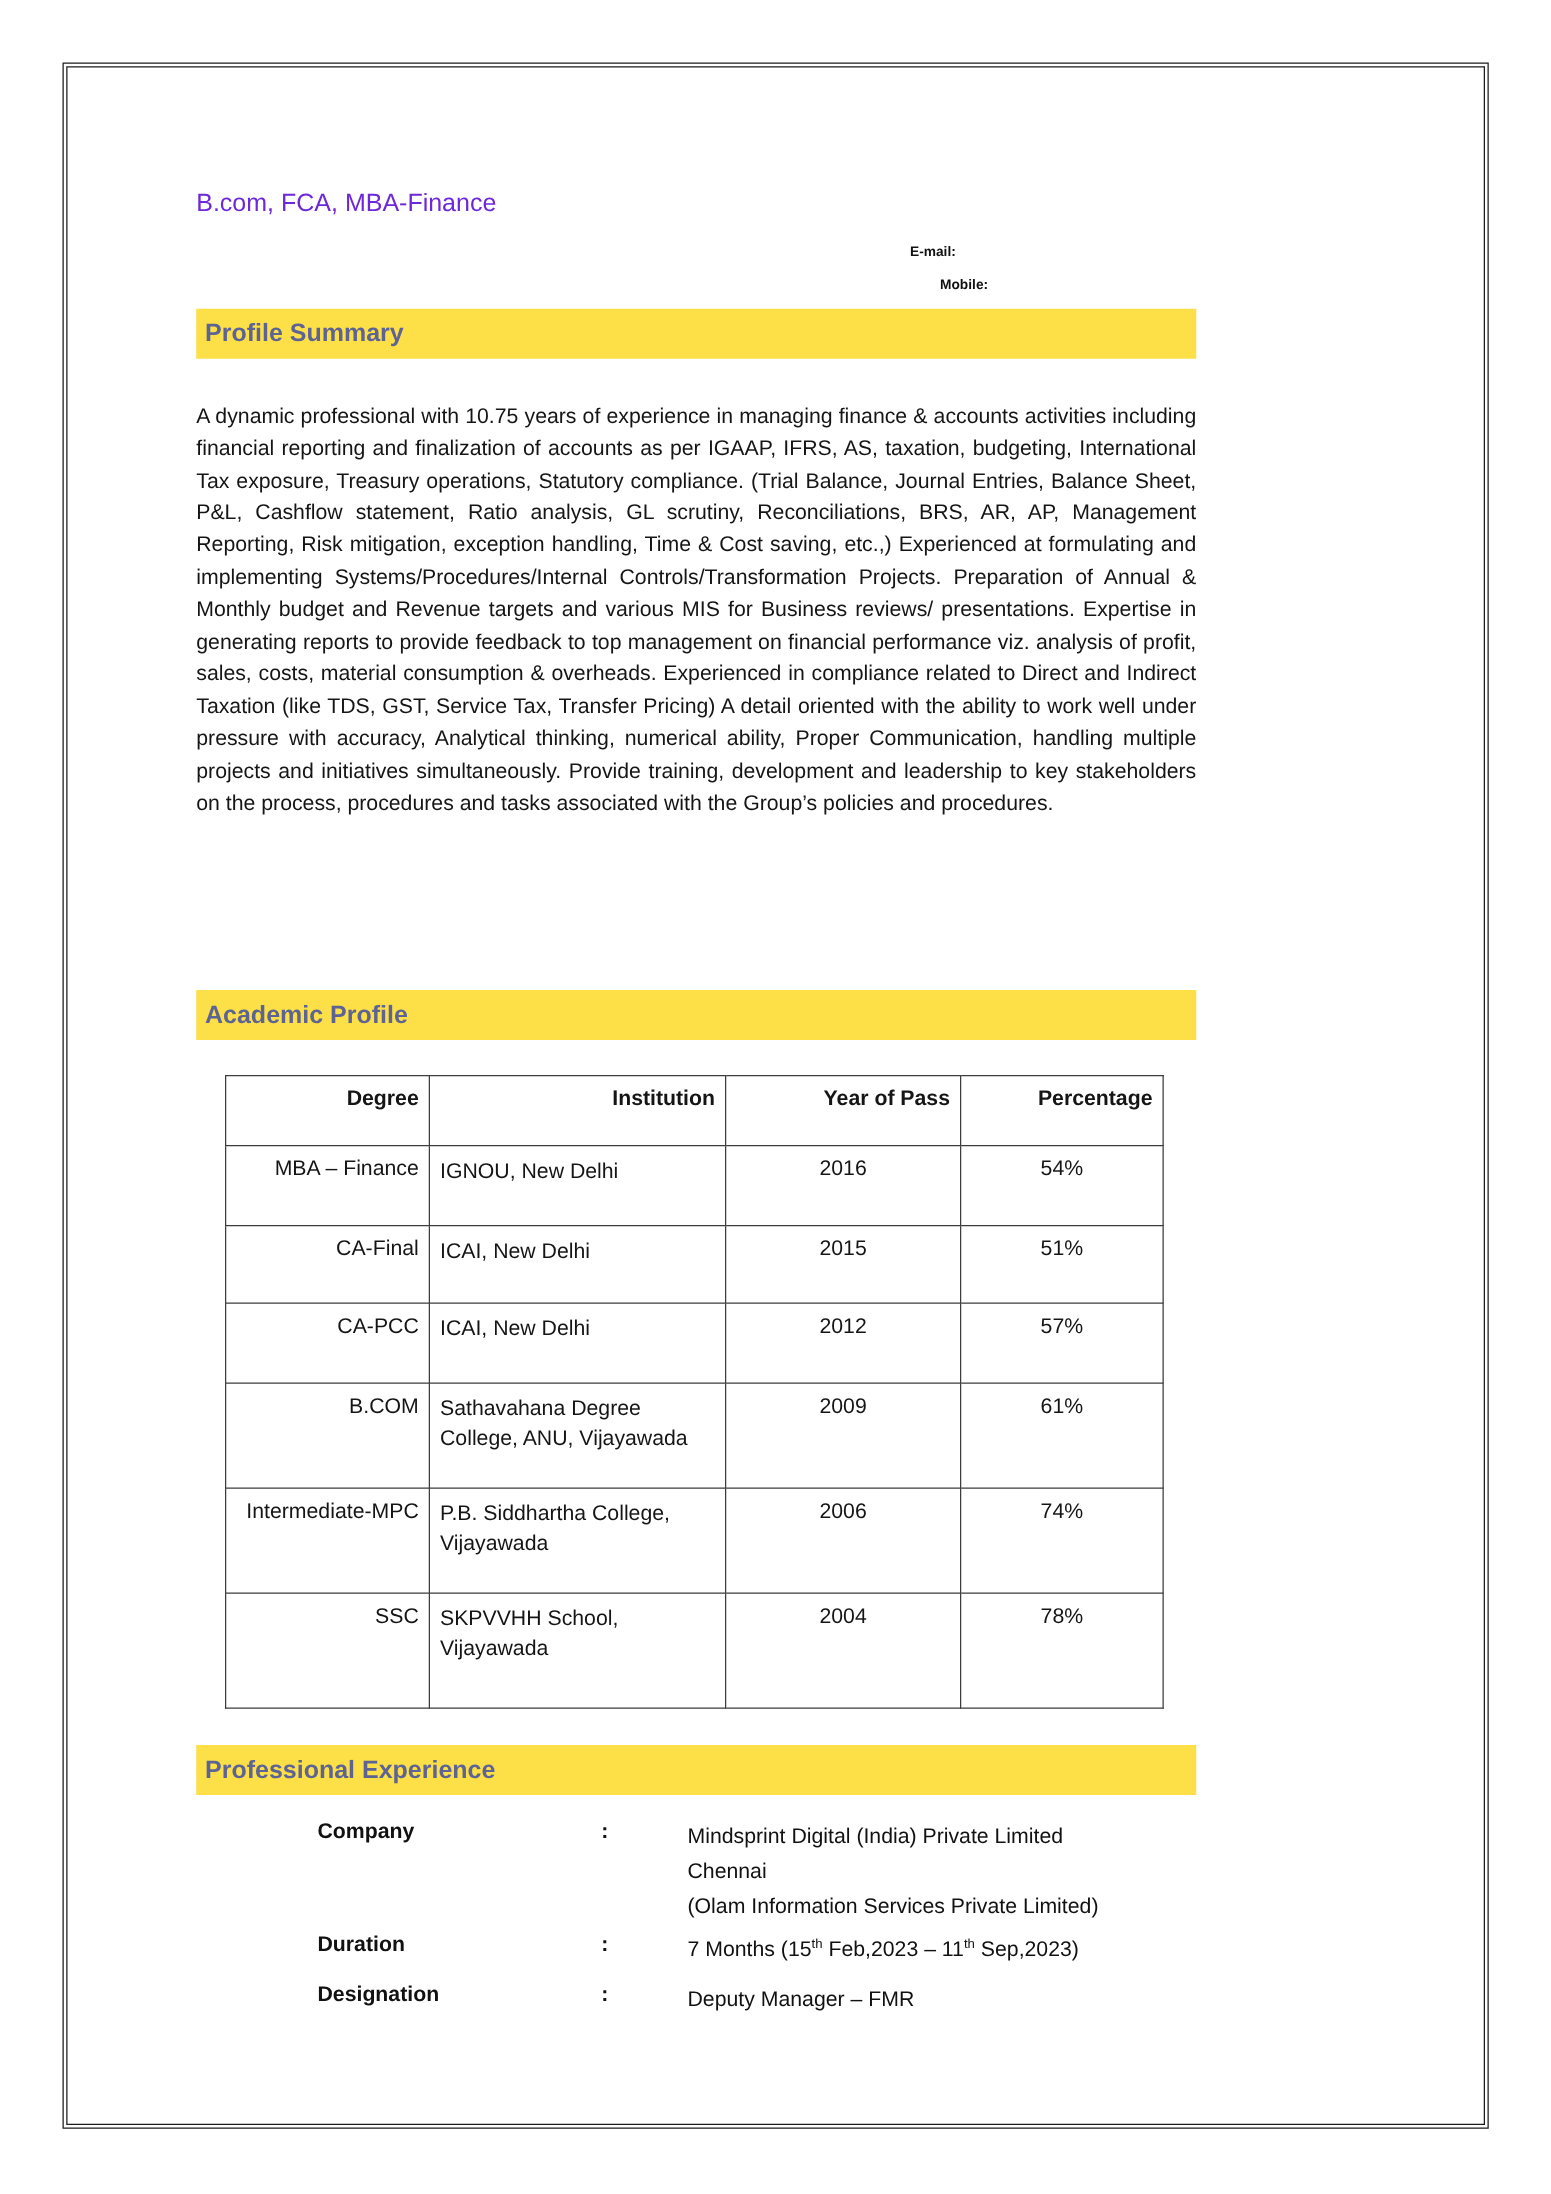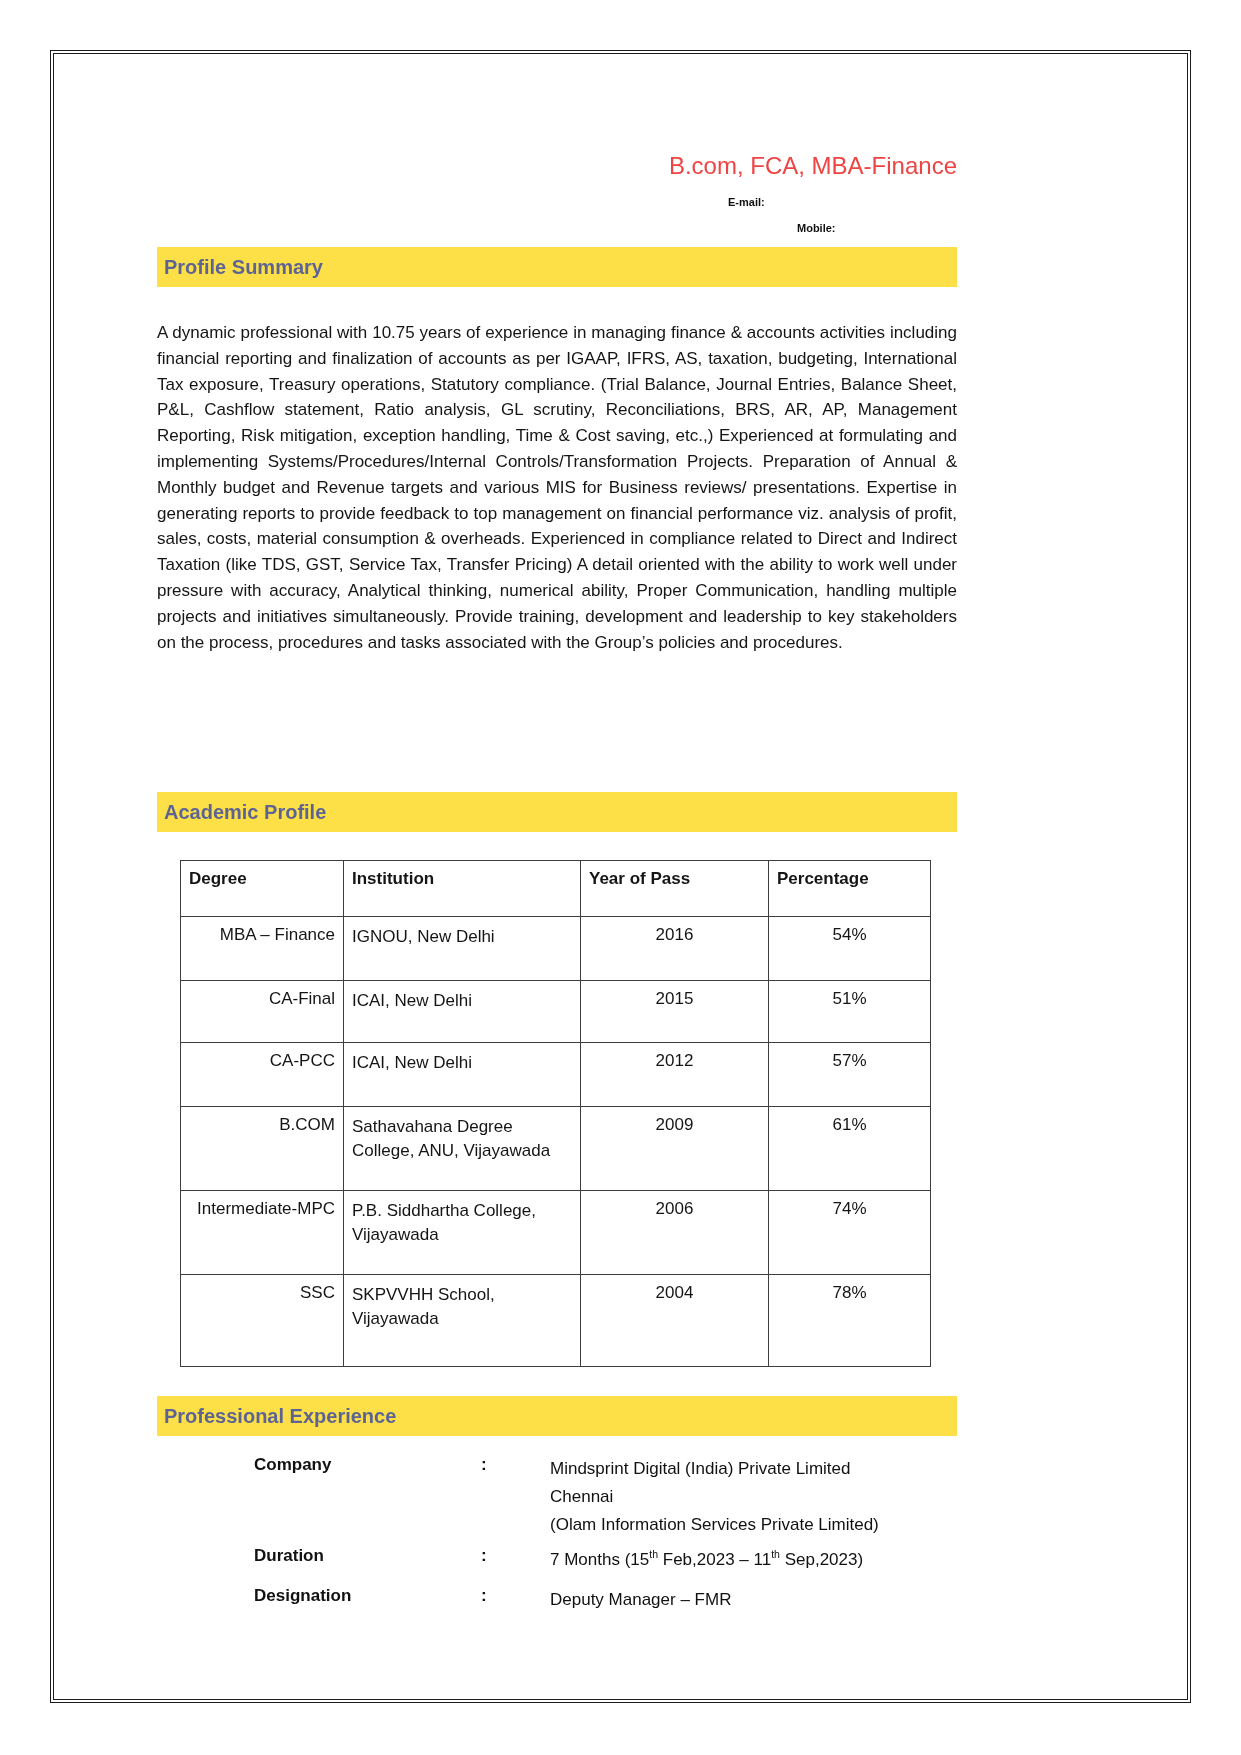--- a/index.html
+++ b/index.html
@@ -15,25 +15,25 @@
     position:absolute;left:50px;top:50px;width:1139px;height:1651px;
     border:1.5px solid #1c1c1c;
   }
   .border-inner{
     position:absolute;left:2px;top:2px;right:2px;bottom:2px;
     border:1px solid #1c1c1c;
   }
   .abs{position:absolute;}
   .title{
     left:157px;top:152px;width:800px;
-    text-align:right;font-size:24px;color:#ef4444;
+    text-align:left;font-size:20px;color:#6d28d9;
   }
   .contact{font-weight:bold;font-size:11px;color:#111;}
   .email{left:728px;top:196px;}
-  .mobile{left:752px;top:222px;margin-left:45px;}
+  .mobile{left:752px;top:222px;}
   .section-bar{
     left:157px;width:800px;height:40px;
     background:#fde047;
     color:#5d6494;
     font-size:20px;font-weight:bold;
     line-height:40px;
     padding-left:7px;
     box-sizing:border-box;
   }
   .bar-profile{top:247px;}
@@ -50,21 +50,21 @@
     table-layout:fixed;
     width:750px;
     font-size:17px;color:#151515;
   }
   table.academic td,table.academic th{
     border:1px solid #3d3d3d;
     vertical-align:top;
     padding:8px 8px 0 8px;
     box-sizing:border-box;
   }
-  table.academic th{font-weight:bold;text-align:left;height:56px;}
+  table.academic th{font-weight:bold;text-align:right;height:56px;}
   td.deg{font-weight:normal;text-align:right;}
   td.inst{text-align:left;line-height:24px;}
   td.yr,td.pct{text-align:center;}
   .col-degree{width:163px;}
   .col-inst{width:237px;}
   .col-year{width:188px;}
   .col-pct{width:162px;}
   .r1{height:64px;}.r2{height:62px;}.r3{height:64px;}
   .r4{height:84px;padding-left:12px;}.r5{height:84px;}.r6{height:92px;}
   .exp-row{left:157px;width:800px;font-size:17px;color:#111;}

